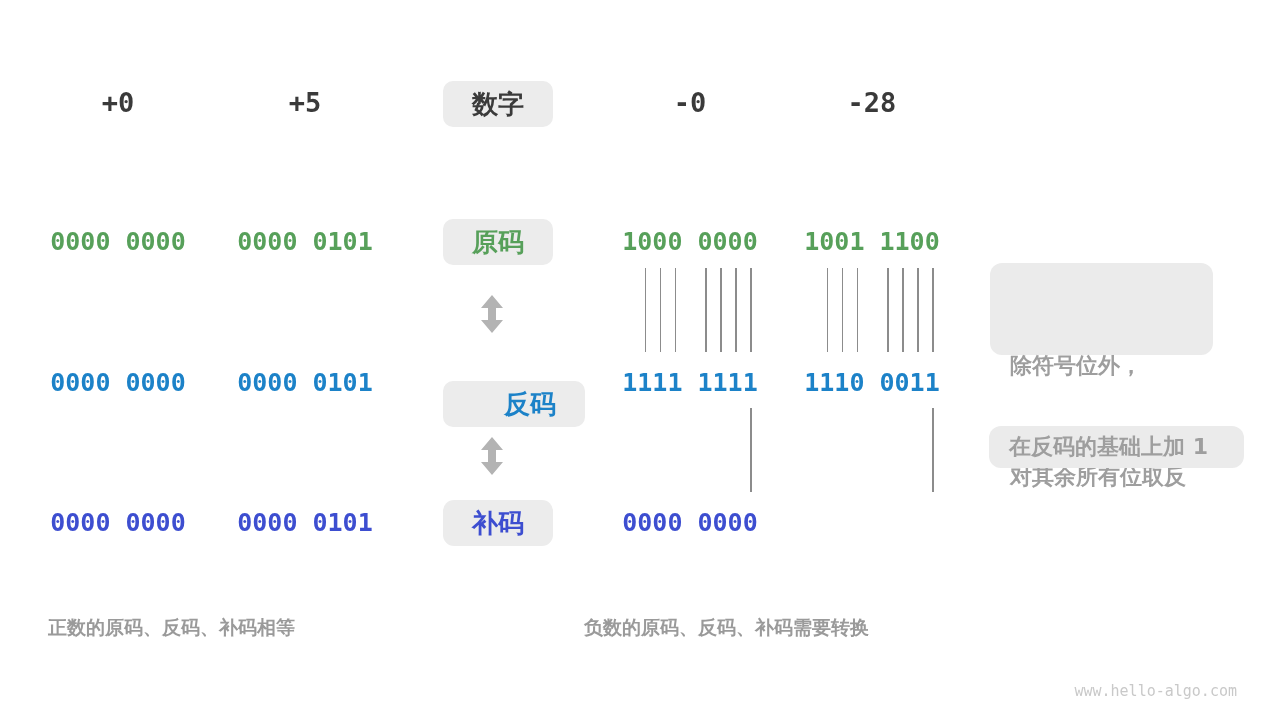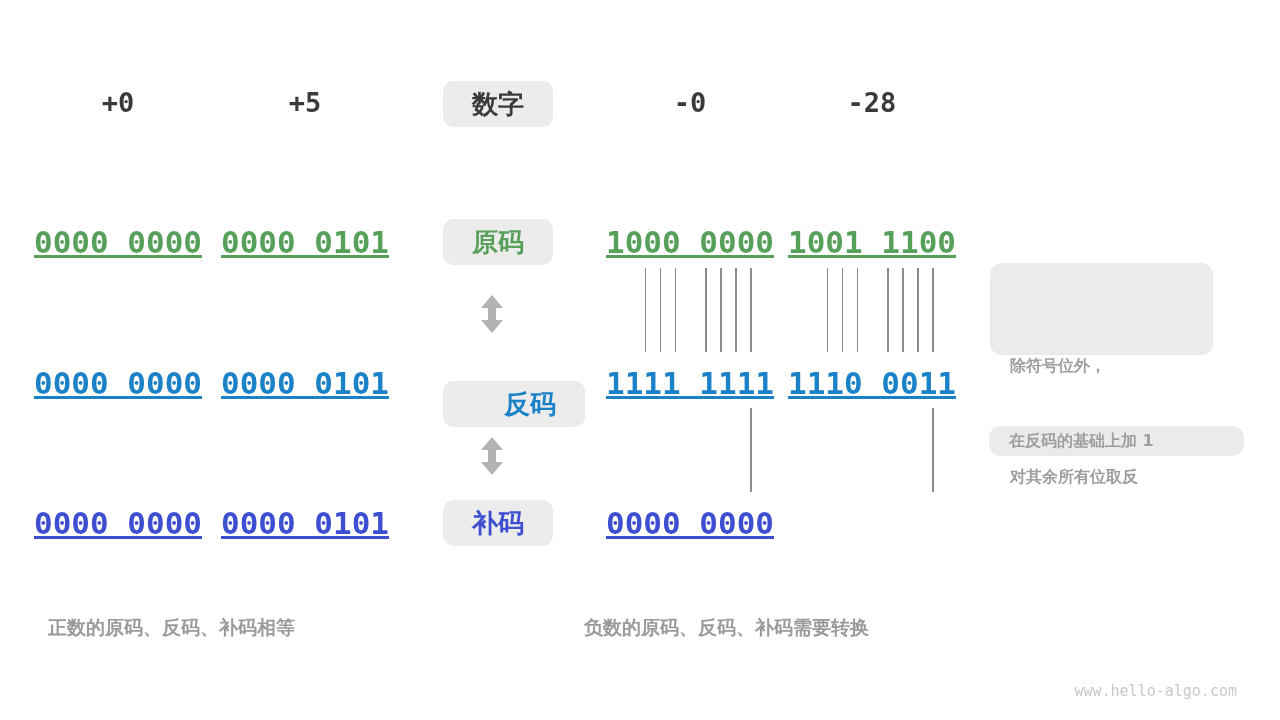--- a/index.html
+++ b/index.html
@@ -2,21 +2,21 @@
 <html style="--heading: #3a3a3a; --sign-magnitude: #57a05a; --ones-complement: #1c82c8; --twos-complement: #3d4ed0; --badge-bg: #ececec; --note-bg: #ebebeb; --note-text: #9e9e9e; --caption: #9a9a9a; --arrow: #b3b3b3; --tick: #8c8c8c;"><head>
 <meta charset="utf-8">
 <style>
   html,body{margin:0;padding:0;background:#ffffff;}
   .stage{
     position:relative;width:1280px;height:720px;background:#ffffff;overflow:hidden;
     font-family:"DejaVu Sans Mono","Liberation Mono",monospace;
   }
   .cell{position:absolute;text-align:center;font-weight:bold;white-space:pre;line-height:30px;}
   .num{font-size:27px;color:var(--heading,#3a3a3a);}
-  .bin{font-size:31px;text-decoration:underline;}
+  .bin{font-size:25px;}
   .c1{left:30px;width:176px;}
   .c2{left:217px;width:176px;}
   .c4{left:602px;width:176px;}
   .c5{left:784px;width:176px;}
   .r0{top:88px;}
   .r1{top:227px;}
   .r2{top:368px;}
   .r3{top:508px;}
   .green{color:var(--sign-magnitude,#57a05a);}
   .blue{color:var(--ones-complement,#1c82c8);}
@@ -30,25 +30,25 @@
   .badge.b0{top:81px;color:var(--heading,#3a3a3a);}
   .badge.b1{top:219px;color:var(--sign-magnitude,#57a05a);text-align:center;}
   .badge.b2{top:381px;color:var(--ones-complement,#1c82c8);padding-left:32px;}
   .badge.b3{top:500px;color:var(--twos-complement,#3d4ed0);border-radius:11px;}
   .arrow{position:absolute;left:481px;width:22px;height:38px;color:var(--arrow,#b3b3b3);}
   .arrow.a1{top:295px;}
   .arrow.a2{top:437px;}
   .tick{position:absolute;width:1.5px;background:var(--tick,#8c8c8c);}
   .note{
     position:absolute;background:var(--note-bg,#ebebeb);border-radius:12px;
-    color:var(--note-text,#9e9e9e);font-weight:bold;font-size:16px;
+    color:var(--note-text,#9e9e9e);font-weight:bold;font-size:22px;
     box-sizing:border-box;font-family:"DejaVu Sans","Liberation Sans",sans-serif;white-space:pre;
   }
   .note1{left:990px;top:263px;width:223px;height:92px;padding:10px 0 0 20px;line-height:37px;}
-  .note2{left:989px;top:426px;width:255px;height:30px;display:flex;align-items:center;padding-left:20px;}
+  .note2{left:989px;top:426px;width:255px;height:42px;display:flex;align-items:center;padding-left:20px;}
   .caption{
     position:absolute;top:615px;color:var(--caption,#9a9a9a);font-size:19px;font-weight:bold;
     font-family:Liberation Sans, sans-serif;white-space:pre;
   }
   .cap-left{left:48px;}
   .cap-right{left:584px;}
   .watermark{position:absolute;right:43px;top:676px;color:#c9c9c9;font-size:15px;font-weight:normal;}
 </style>
 </head>
 <body>

